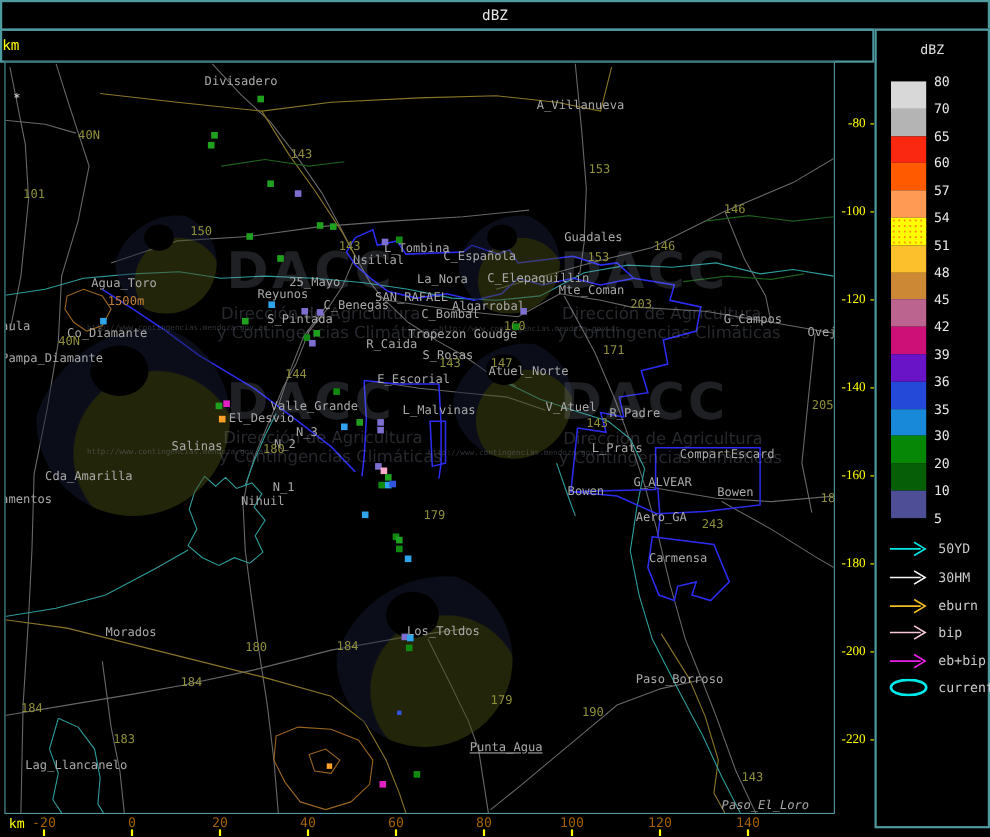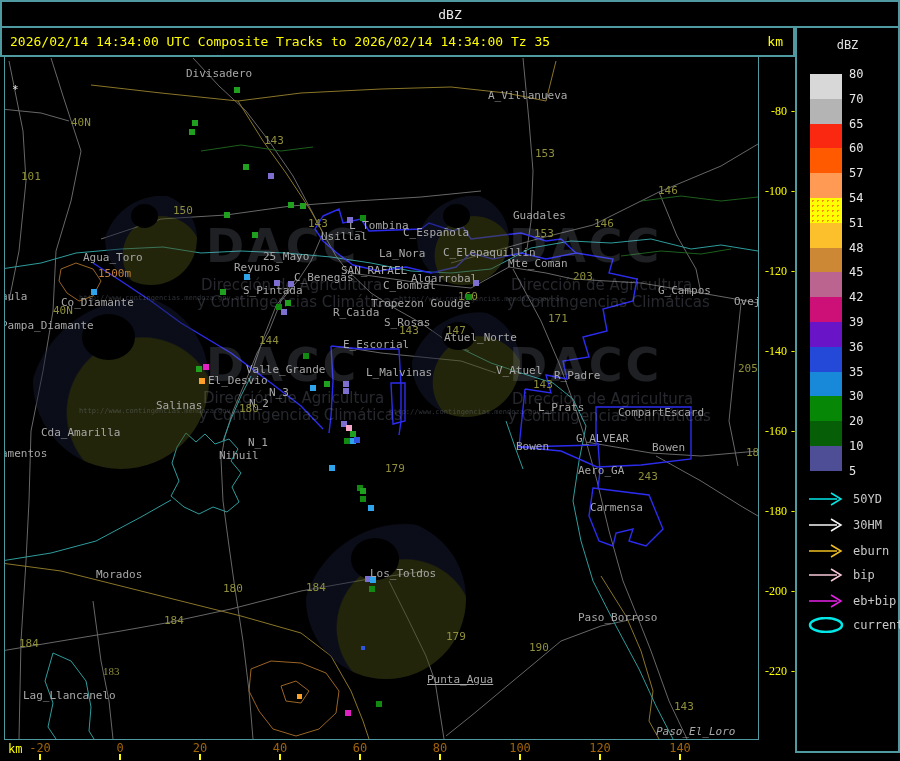--- a/index.html
+++ b/index.html
@@ -54,21 +54,20 @@
 </head>
 <body>
 
 <div class="stage">
 
   <div class="titlebar">
     <span>dBZ</span>
   </div>
 
   <div class="headerbar">
-    <span class="htext">2026/02/14 14:34:00 UTC Composite Tracks to 2026/02/14 14:34:00 Tz 35</span>
     <span class="hkm">km</span>
   </div>
 
   <div class="map">
     <svg class="geo" width="753" height="682" viewBox="0 0 753 682">
       <g transform="translate(-4,-56)" fill="none" stroke-width="1">
 
         <g stroke="#8a8a8a" opacity="0.75">
           <polyline points="50,57 62,95 80,150 70,200 55,250 52,310 42,370 30,430 28,500 25,560 20,640 18,738"></polyline>
           <polyline points="8,60 22,130 25,180 18,250 8,300"></polyline>
@@ -248,21 +247,21 @@
         <div class="ml o" style="left: 238px; top: 402px;">180</div>
         <div class="ml o" style="left: 384px; top: 462px;">179</div>
         <div class="ml o" style="left: 745px; top: 446px;">188</div>
         <div class="ml o" style="left: 592px; top: 470px; margin-left: 45px;">243</div>
         <div class="ml o" style="left: 222px; top: 582px;">180</div>
         <div class="ml o" style="left: 305px; top: 581px;">184</div>
         <div class="ml o" style="left: 163px; top: 614px;">184</div>
         <div class="ml o" style="left: 18px; top: 637px;">184</div>
         <div class="ml o" style="left: 528px; top: 641px;">190</div>
         <div class="ml o" style="left: 445px; top: 630px;">179</div>
-        <div class="ml o" style="left: 102px; top: 665px; font-family: Liberation Serif, serif;">183</div>
+        <div class="ml o" style="left: 102px; top: 665px;">183</div>
         <div class="ml o" style="left: 673px; top: 700px;">143</div>
         <div class="ml or" style="left: 97px; top: 267px;">1500m</div>
         <div class="ml d" style="left: 252px; top: 710px; margin-top: 36px;">2200m</div>
         <div class="dot" style="left: 233px; top: 86px; width: 6px; height: 6px; background-color: rgb(31, 161, 31);"></div>
         <div class="dot" style="left: 191px; top: 119px; width: 6px; height: 6px; background-color: rgb(31, 161, 31);"></div>
         <div class="dot" style="left: 188px; top: 128px; width: 6px; height: 6px; background-color: rgb(31, 161, 31);"></div>
         <div class="dot" style="left: 242px; top: 163px; width: 6px; height: 6px; background-color: rgb(31, 161, 31);"></div>
         <div class="dot" style="left: 267px; top: 172px; width: 6px; height: 6px; background-color: rgb(125, 111, 208);"></div>
         <div class="dot" style="left: 287px; top: 201px; width: 6px; height: 6px; background-color: rgb(31, 161, 31);"></div>
         <div class="dot" style="left: 223px; top: 211px; width: 6px; height: 6px; background-color: rgb(31, 161, 31);"></div>

